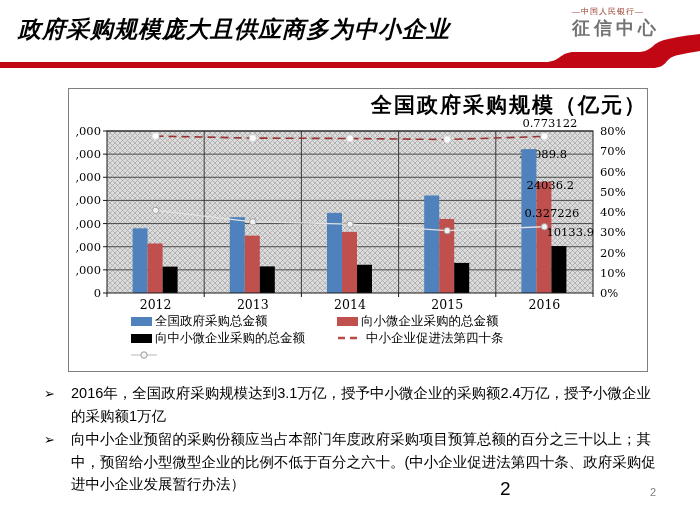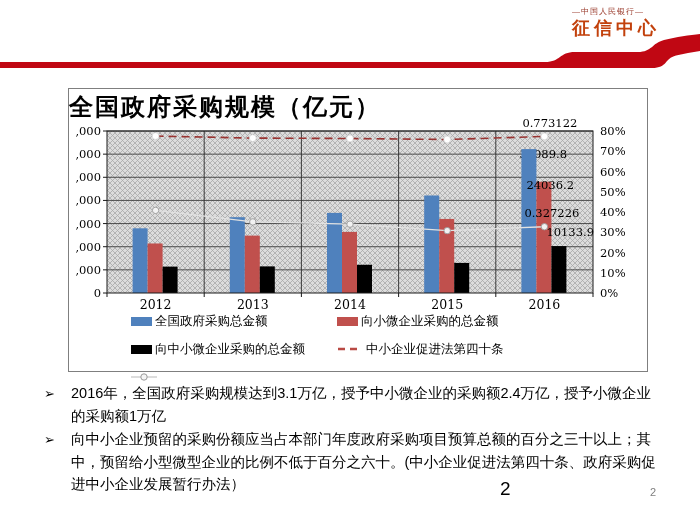--- a/index.html
+++ b/index.html
@@ -3,49 +3,50 @@
 <meta charset="utf-8">
 <style>
   html,body{margin:0;padding:0;background:#fff;}
   .slide{position:relative;width:700px;height:525px;background:#fff;overflow:hidden;
          font-family:"Liberation Sans",sans-serif;color:#000;}
   
   .header-title{position:absolute;left:18px;top:14px;font-size:23px;font-weight:bold;
     font-style:italic;letter-spacing:1px;white-space:nowrap;}
   .logo{position:absolute;right:40px;top:7px;line-height:1.25;}
   .logo-top{font-size:8px;color:#9a3b2c;letter-spacing:1px;white-space:nowrap;}
-  .logo-main{font-size:18px;font-weight:bold;color:#c2410c;letter-spacing:4px;
+  .logo-main{font-size:18px;font-weight:bold;color:#737373;letter-spacing:4px;
     font-family:"DejaVu Serif","Liberation Serif",serif;white-space:nowrap;}
   .swoosh{position:absolute;left:0;top:30px;width:700px;height:42px;}
   
   .chart-frame{position:absolute;left:68px;top:88px;width:578px;height:282px;
     background:#fff;border:1px solid #7f7f7f;}
-  .chart-title{position:absolute;top:2px;left:0;width:100%;text-align:left;
-    font-family:"DejaVu Serif","Liberation Serif",serif;font-weight:bold;font-size:24px;
+  .chart-title{position:absolute;top:2px;left:0;width:100%;text-align:right;
+    font-family:"DejaVu Serif","Liberation Serif",serif;font-weight:bold;font-size:21px;
     letter-spacing:2px;white-space:nowrap;}
   #chart-svg{position:absolute;top:24px;left:6px;}
   #chart-legend{position:absolute;top:224px;left:62px;display:grid;
-    grid-template-columns:206px auto;row-gap:12px;
+    grid-template-columns:206px auto;row-gap:1px;
     font-family:"DejaVu Serif","Liberation Serif",serif;font-size:12.5px;}
   .leg-item{display:flex;align-items:center;height:16px;white-space:nowrap;}
   .leg-sym{margin-right:3px;flex:0 0 auto;}
   
   .bullets{position:absolute;left:44px;top:382px;width:614px;font-size:14.5px;
     line-height:22.5px;}
   .bullet{position:relative;padding-left:27px;margin-bottom:1px;}
   .bullet .arrow{position:absolute;left:0;top:1px;font-size:13px;}
   .pg-big{position:absolute;left:500px;top:478px;font-size:19px;}
   .pg-small{position:absolute;left:650px;top:486px;font-size:11px;color:#808080;}
   text{font-family:"DejaVu Serif","Liberation Serif",serif;}
 </style>
 </head>
 <body>
 
 <div class="slide">
 
+  <div class="header-title">政府采购规模庞大且供应商多为中小企业</div>
 
   <div class="logo">
     <div class="logo-top">—中国人民银行—</div>
     <div class="logo-main">征信中心</div>
   </div>
 
   <svg class="swoosh" viewBox="0 0 700 42">
     <path id="swoosh-path" fill="#C00713" d="M0,32 L545,32 C561,32 559,22 575,22 L638,22 C652,22 652,13 664,10
          C676,7 690,5 700,4 L700,21 C692,22 684,23.5 676,25.5
          C664,28.5 668,38 652,38 L0,38 Z"></path>

